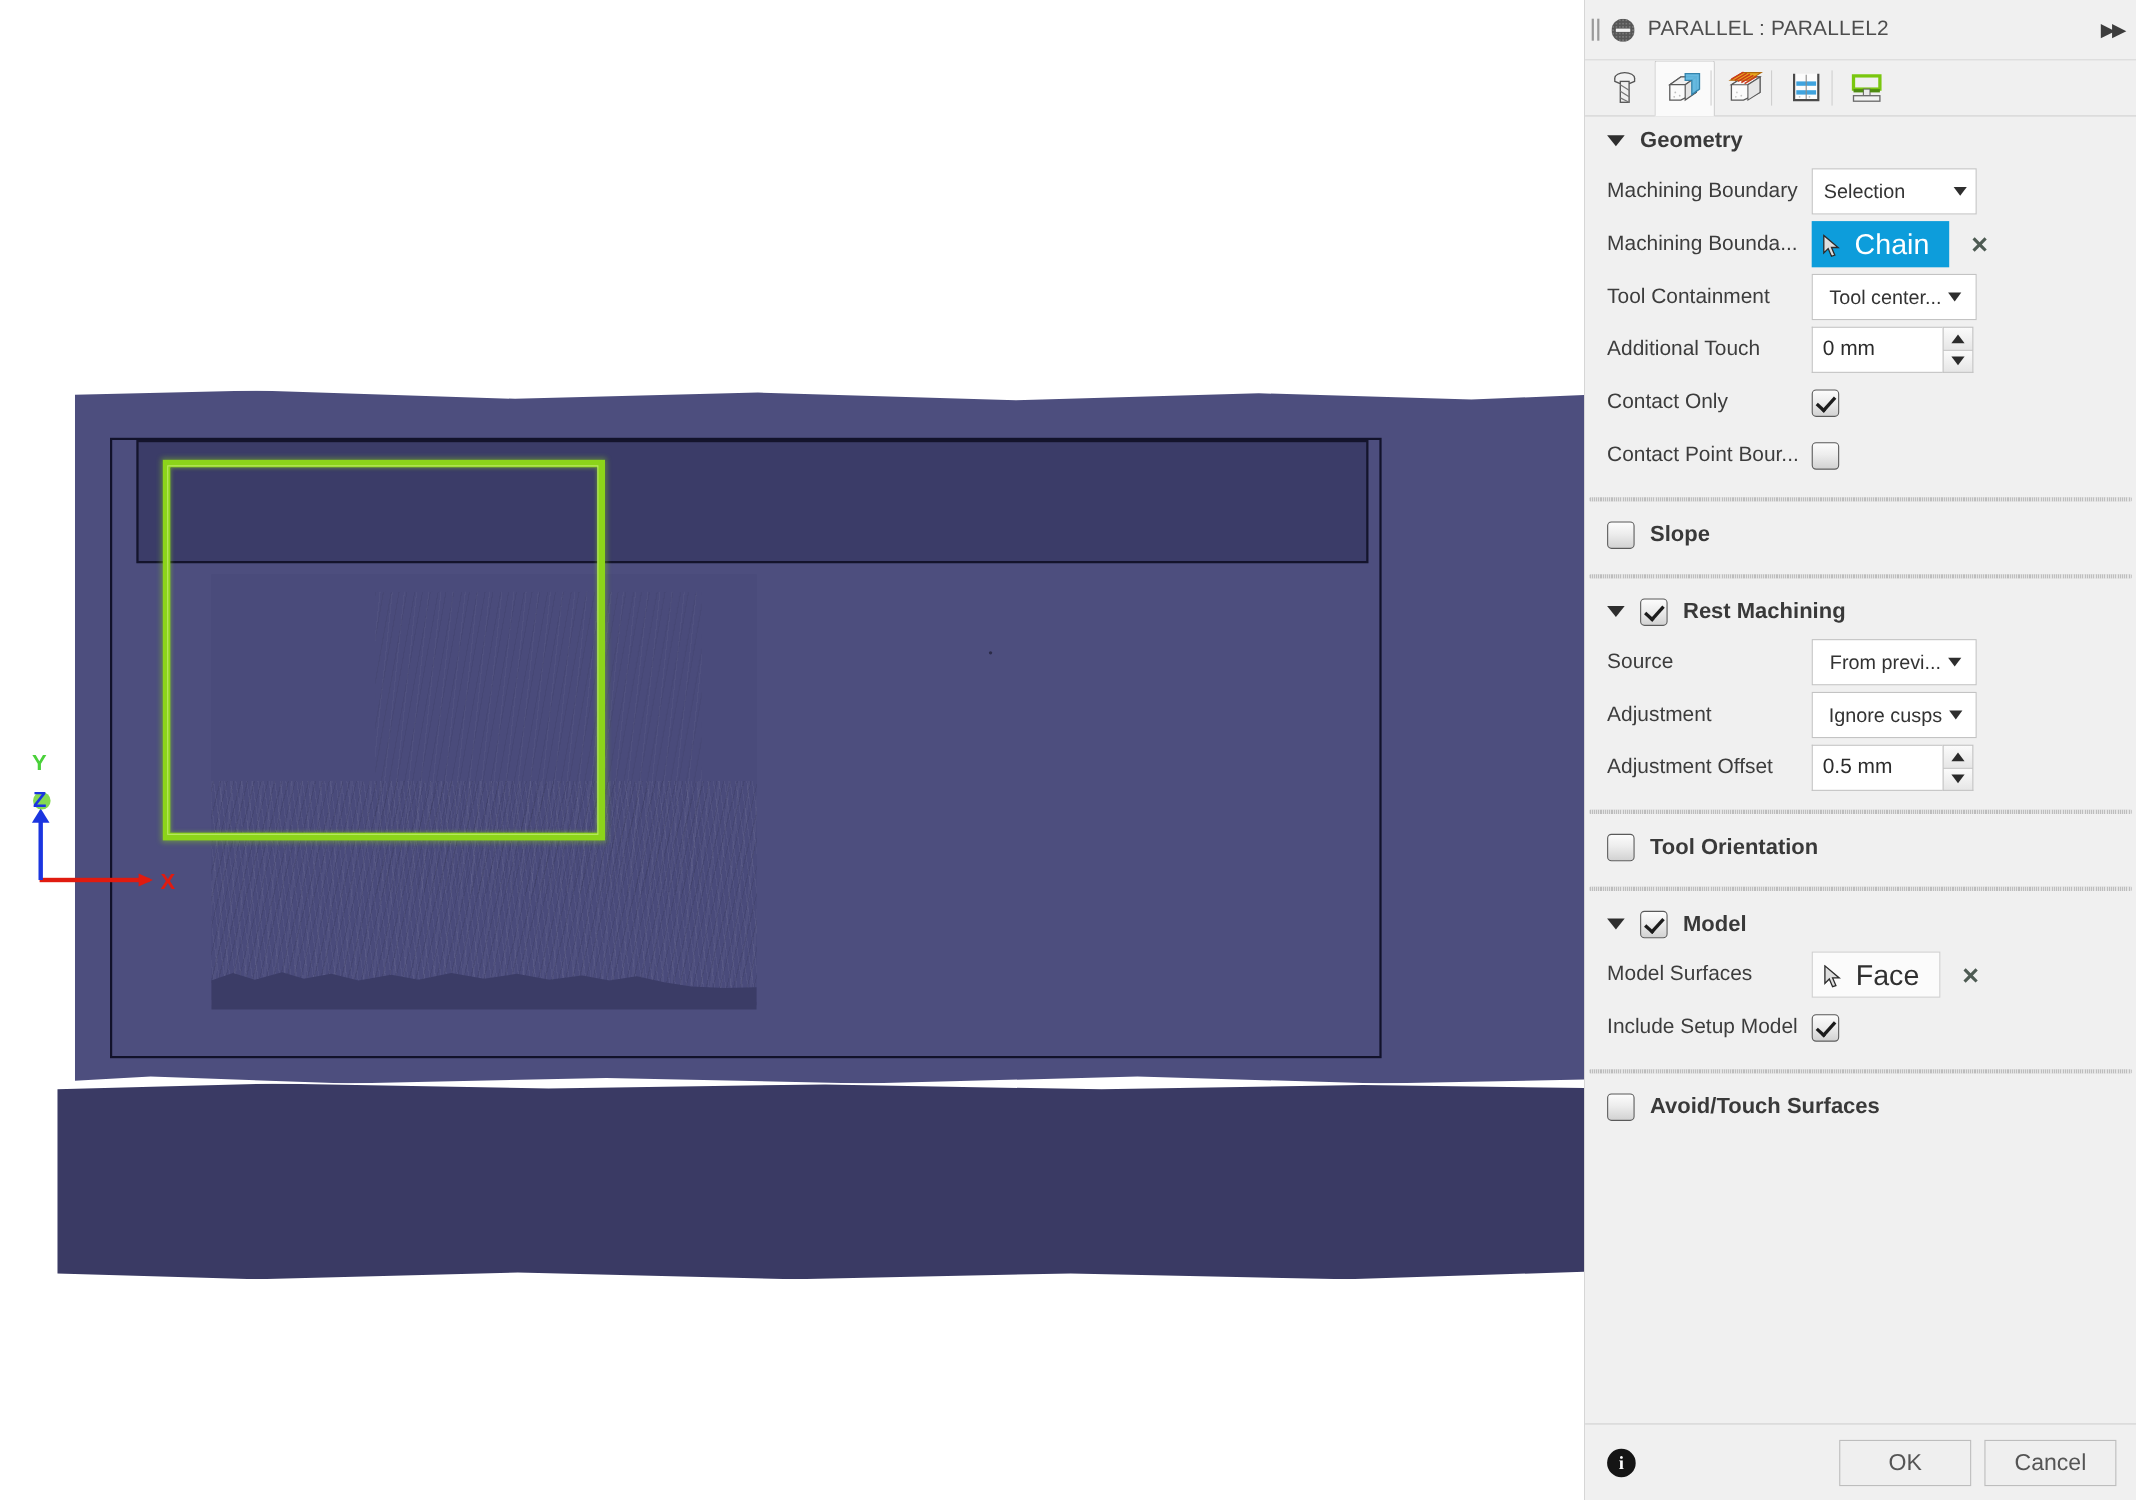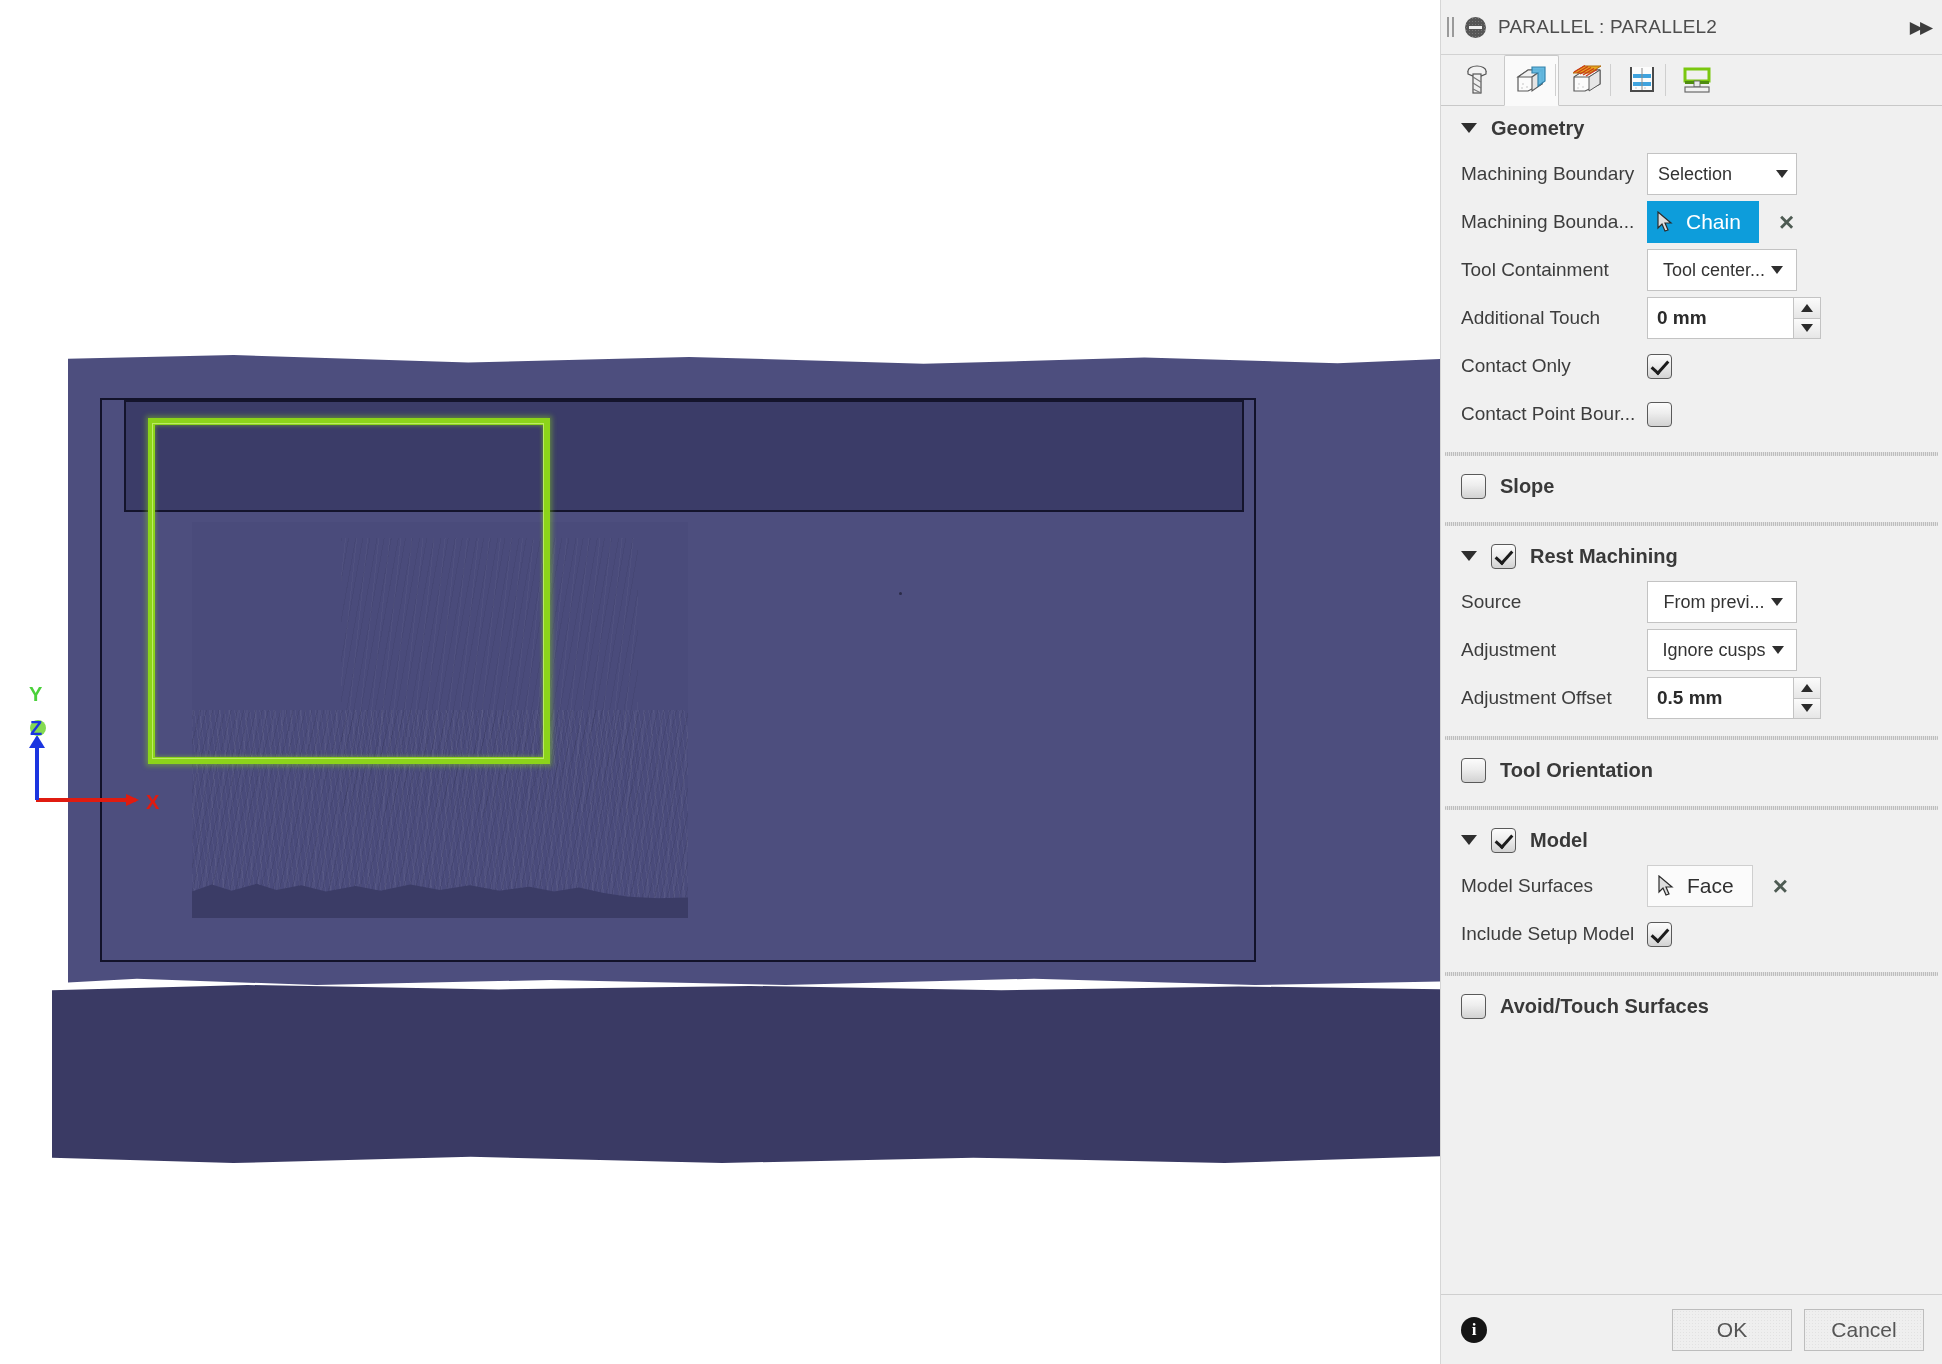--- a/index.html
+++ b/index.html
@@ -405,23 +405,22 @@
     border-top: 8px solid #2e2e2e;
     flex-shrink: 0;
     margin-left: 6px;
   }
   .combo.ralign { justify-content: center; }
 
   
   .spin-wrap {
     display: flex;
     height: 42px;
-    width: 174px;
-    box-sizing: border-box;
-    font-weight: bold;
+    width: 147px;
+    box-sizing: border-box;
   }
   .spin-field {
     flex: 1;
     background: #ffffff;
     border: 1px solid #c3c3c3;
     border-right: none;
     display: flex;
     align-items: center;
     padding-left: 9px;
     font-size: 19px;
@@ -457,21 +456,21 @@
     border-top: 8px solid #2b2b2b;
   }
 
   
   .sel-btn {
     height: 42px;
     display: flex;
     align-items: center;
     padding: 0 18px 0 10px;
     box-sizing: border-box;
-    font-size: 21px;
+    font-size: 26px;
     white-space: nowrap;
   }
   .sel-btn.active {
     background: #0d9ddb;
     color: #ffffff;
     border: none;
   }
   .sel-btn.plain {
     background: #fbfbfb;
     color: #303030;

